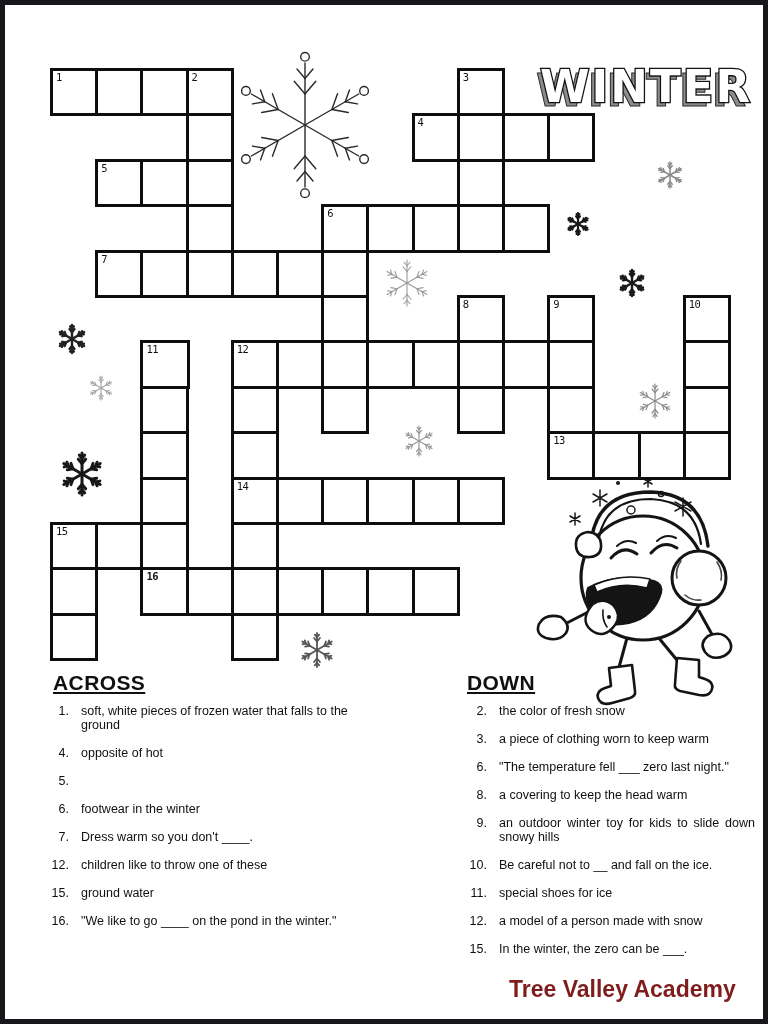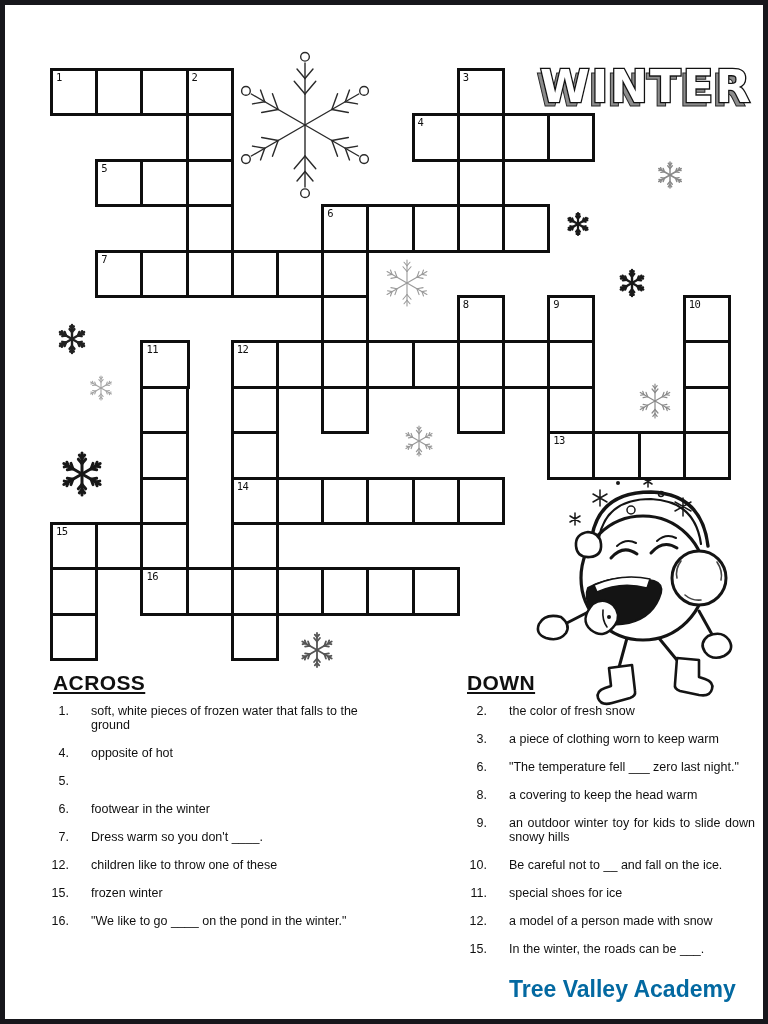--- a/index.html
+++ b/index.html
@@ -12,29 +12,29 @@
   #grid{position:absolute;left:0;top:0;width:768px;height:1024px;}
   .cell{position:absolute;box-sizing:border-box;border:3px solid #0e0e0e;background:#fff;}
   .cell .num{
     position:absolute;top:0px;left:3px;font-size:10.5px;line-height:12px;
     font-family:"DejaVu Sans Mono",monospace;color:#111;letter-spacing:-0.5px;
   }
   .clues{position:absolute;font-size:12.5px;color:#101010;}
   .clues h2{font-size:21px;font-weight:bold;margin:0 0 10px 8px;text-decoration:underline;letter-spacing:.4px;}
   .clue{display:flex;margin-bottom:14.5px;line-height:13.6px;}
   .clue .n{width:24px;text-align:right;flex:none;}
-  .clue .t{margin-left:22px;width:308px;}
+  .clue .t{margin-left:12px;width:308px;}
   .across{left:40px;top:666px;width:380px;}
   .down{left:448px;top:666px;width:302px;}
   .down h2{margin-left:14px;}
   .down .clue .n{width:34px;}
   .down .clue .t{width:256px;text-align:justify;}
   .footer{
     position:absolute;left:504px;top:971px;font-size:23px;font-weight:bold;
-    color:#0369a1;white-space:nowrap;
+    color:#7f1d1d;white-space:nowrap;
   }
 </style>
 </head>
 <body>
 
 <div class="page">
 
   <svg id="deco" xmlns="http://www.w3.org/2000/svg" viewBox="0 0 768 1024">
     <g id="flakes">
         <g stroke="#2a2a2a" stroke-width="1.4" fill="none" stroke-linecap="round">
@@ -525,21 +525,21 @@
       <div class="cell" style="left: 361.4px; top: 471.6px; width: 48.2px; height: 48.4px;"></div>
       <div class="cell" style="left: 406.6px; top: 471.6px; width: 48.2px; height: 48.4px;"></div>
       <div class="cell" style="left: 451.8px; top: 471.6px; width: 48.2px; height: 48.4px;"></div>
       <div class="cell" style="left: 45px; top: 517px; width: 68px; height: 48.4px;">
         <span class="num">15</span>
       </div>
       <div class="cell" style="left: 90.2px; top: 517px; width: 48.2px; height: 48.4px;"></div>
       <div class="cell" style="left: 135.4px; top: 517px; width: 48.2px; height: 48.4px;"></div>
       <div class="cell" style="left: 225.8px; top: 517px; width: 48.2px; height: 48.4px;"></div>
       <div class="cell" style="left: 45px; top: 562.4px; width: 48.2px; height: 48.4px;"></div>
-      <div class="cell" style="left: 135.4px; top: 562.4px; width: 48.2px; height: 48.4px;">
+      <div class="cell" style="left: 135.4px; top: 562.4px; width: 48.2px; height: 48.4px; font-weight: bold;">
         <span class="num">16</span>
       </div>
       <div class="cell" style="left: 180.6px; top: 562.4px; width: 48.2px; height: 48.4px;"></div>
       <div class="cell" style="left: 225.8px; top: 562.4px; width: 48.2px; height: 48.4px;"></div>
       <div class="cell" style="left: 271px; top: 562.4px; width: 48.2px; height: 48.4px;"></div>
       <div class="cell" style="left: 316.2px; top: 562.4px; width: 48.2px; height: 48.4px;"></div>
       <div class="cell" style="left: 361.4px; top: 562.4px; width: 48.2px; height: 48.4px;"></div>
       <div class="cell" style="left: 406.6px; top: 562.4px; width: 48.2px; height: 48.4px;"></div>
       <div class="cell" style="left: 45px; top: 607.8px; width: 48.2px; height: 48.4px;"></div>
       <div class="cell" style="left: 225.8px; top: 607.8px; width: 48.2px; height: 48.4px;"></div>
@@ -566,21 +566,21 @@
         <div class="clue">
           <span class="n">7.</span>
           <span class="t">Dress warm so you don't ____.</span>
         </div>
         <div class="clue">
           <span class="n">12.</span>
           <span class="t">children like to throw one of these</span>
         </div>
         <div class="clue">
           <span class="n">15.</span>
-          <span class="t">frozen winter</span>
+          <span class="t">ground water</span>
         </div>
         <div class="clue">
           <span class="n">16.</span>
           <span class="t">"We like to go ____ on the pond in the winter."</span>
         </div>
       </div>
   </div>
 
   <div class="clues down">
     <h2>DOWN</h2>
@@ -612,19 +612,19 @@
         <div class="clue">
           <span class="n">11.</span>
           <span class="t">special shoes for ice</span>
         </div>
         <div class="clue">
           <span class="n">12.</span>
           <span class="t">a model of a person made with snow</span>
         </div>
         <div class="clue">
           <span class="n">15.</span>
-          <span class="t">In the winter, the roads can be ___.</span>
+          <span class="t">In the winter, the zero can be ___.</span>
         </div>
       </div>
   </div>
 
   <div class="footer">Tree Valley Academy</div>
 </div>
 
 </body></html>

